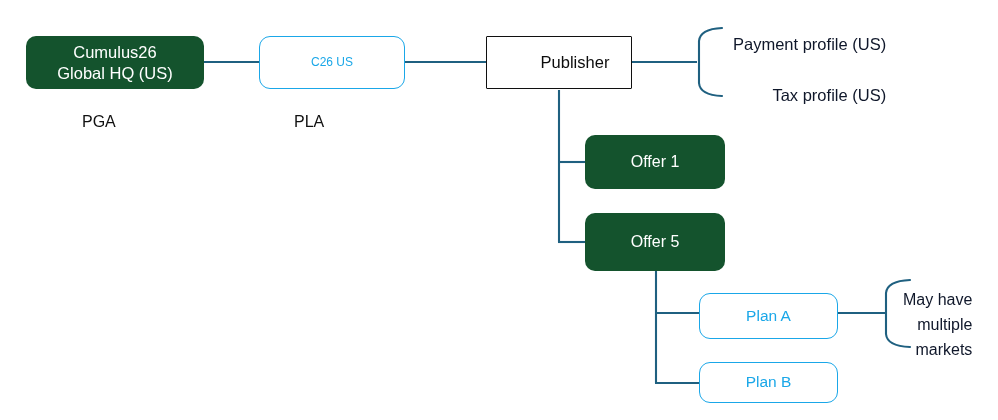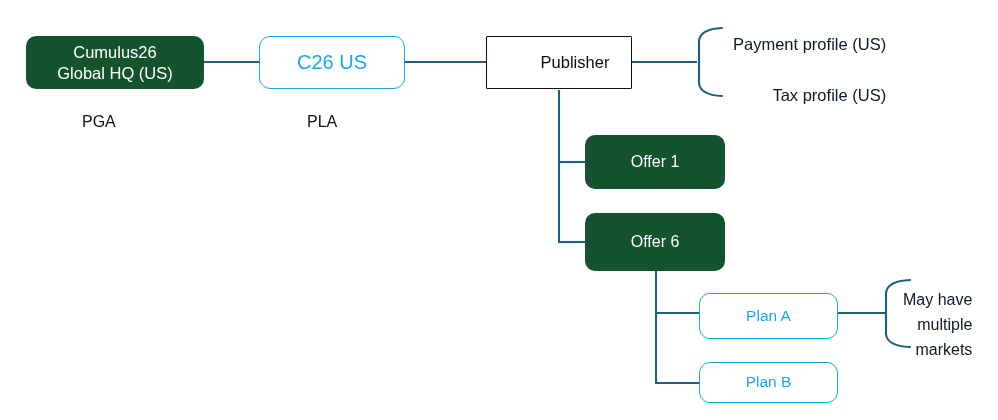--- a/index.html
+++ b/index.html
@@ -62,28 +62,28 @@
   }
   .annot {
     position: absolute;
     color: #0f172a;
     font-size: 16.5px;
     white-space: pre-line;
     line-height: 1.55;
     text-align: right;
   }
   #n-hq   { left: 26px;  top: 36px;  width: 178px; height: 53px; font-size: 16.5px; }
-  #n-c26  { left: 259px; top: 36px;  width: 146px; height: 53px; font-size: 20px; }
+  #n-c26  { left: 259px; top: 36px;  width: 146px; height: 53px; font-size: 12px; }
   #n-pub  { left: 486px; top: 36px;  width: 146px; height: 53px; font-size: 16.5px; }
   #n-of1  { left: 585px; top: 135px; width: 140px; height: 54px; font-size: 16px; }
   #n-of2  { left: 585px; top: 213px; width: 140px; height: 58px; font-size: 16px; }
   #n-pla  { left: 699px; top: 293px; width: 139px; height: 46px; font-size: 15.5px; }
   #n-plb  { left: 699px; top: 362px; width: 139px; height: 41px; font-size: 15.5px; text-align: center; }
   #cap-pga { left: 82px;  top: 113px; }
-  #cap-pla { left: 307px; top: 113px; }
+  #cap-pla { left: 294px; top: 113px; }
   #annot-profiles { left: 733px; top: 32px; }
   #annot-markets  { left: 903px; top: 288px; font-size: 16px; }
 </style>
 </head>
 <body>
 
 <div id="canvas">
 
   <svg id="wires" viewBox="0 0 998 420" width="998" height="420" aria-hidden="true">
     <g fill="none" stroke="#1F6080" stroke-width="2.1" stroke-linecap="butt">
@@ -113,21 +113,21 @@
 
   <div class="node filled" id="n-hq">Cumulus26
 Global HQ (US)</div>
 
   <div class="node outlined-blue" id="n-c26">C26 US</div>
 
   <div class="node outlined-black" id="n-pub">Publisher</div>
 
   <div class="node filled" id="n-of1">Offer 1</div>
 
-  <div class="node filled" id="n-of2">Offer 6</div>
+  <div class="node filled" id="n-of2">Offer 5</div>
 
   <div class="node outlined-blue" id="n-pla">Plan A</div>
 
   <div class="node outlined-blue" id="n-plb">Plan B</div>
 
   <div class="caption" id="cap-pga">PGA</div>
 
   <div class="caption" id="cap-pla">PLA</div>
 
   <div class="annot" id="annot-profiles">Payment profile (US)

